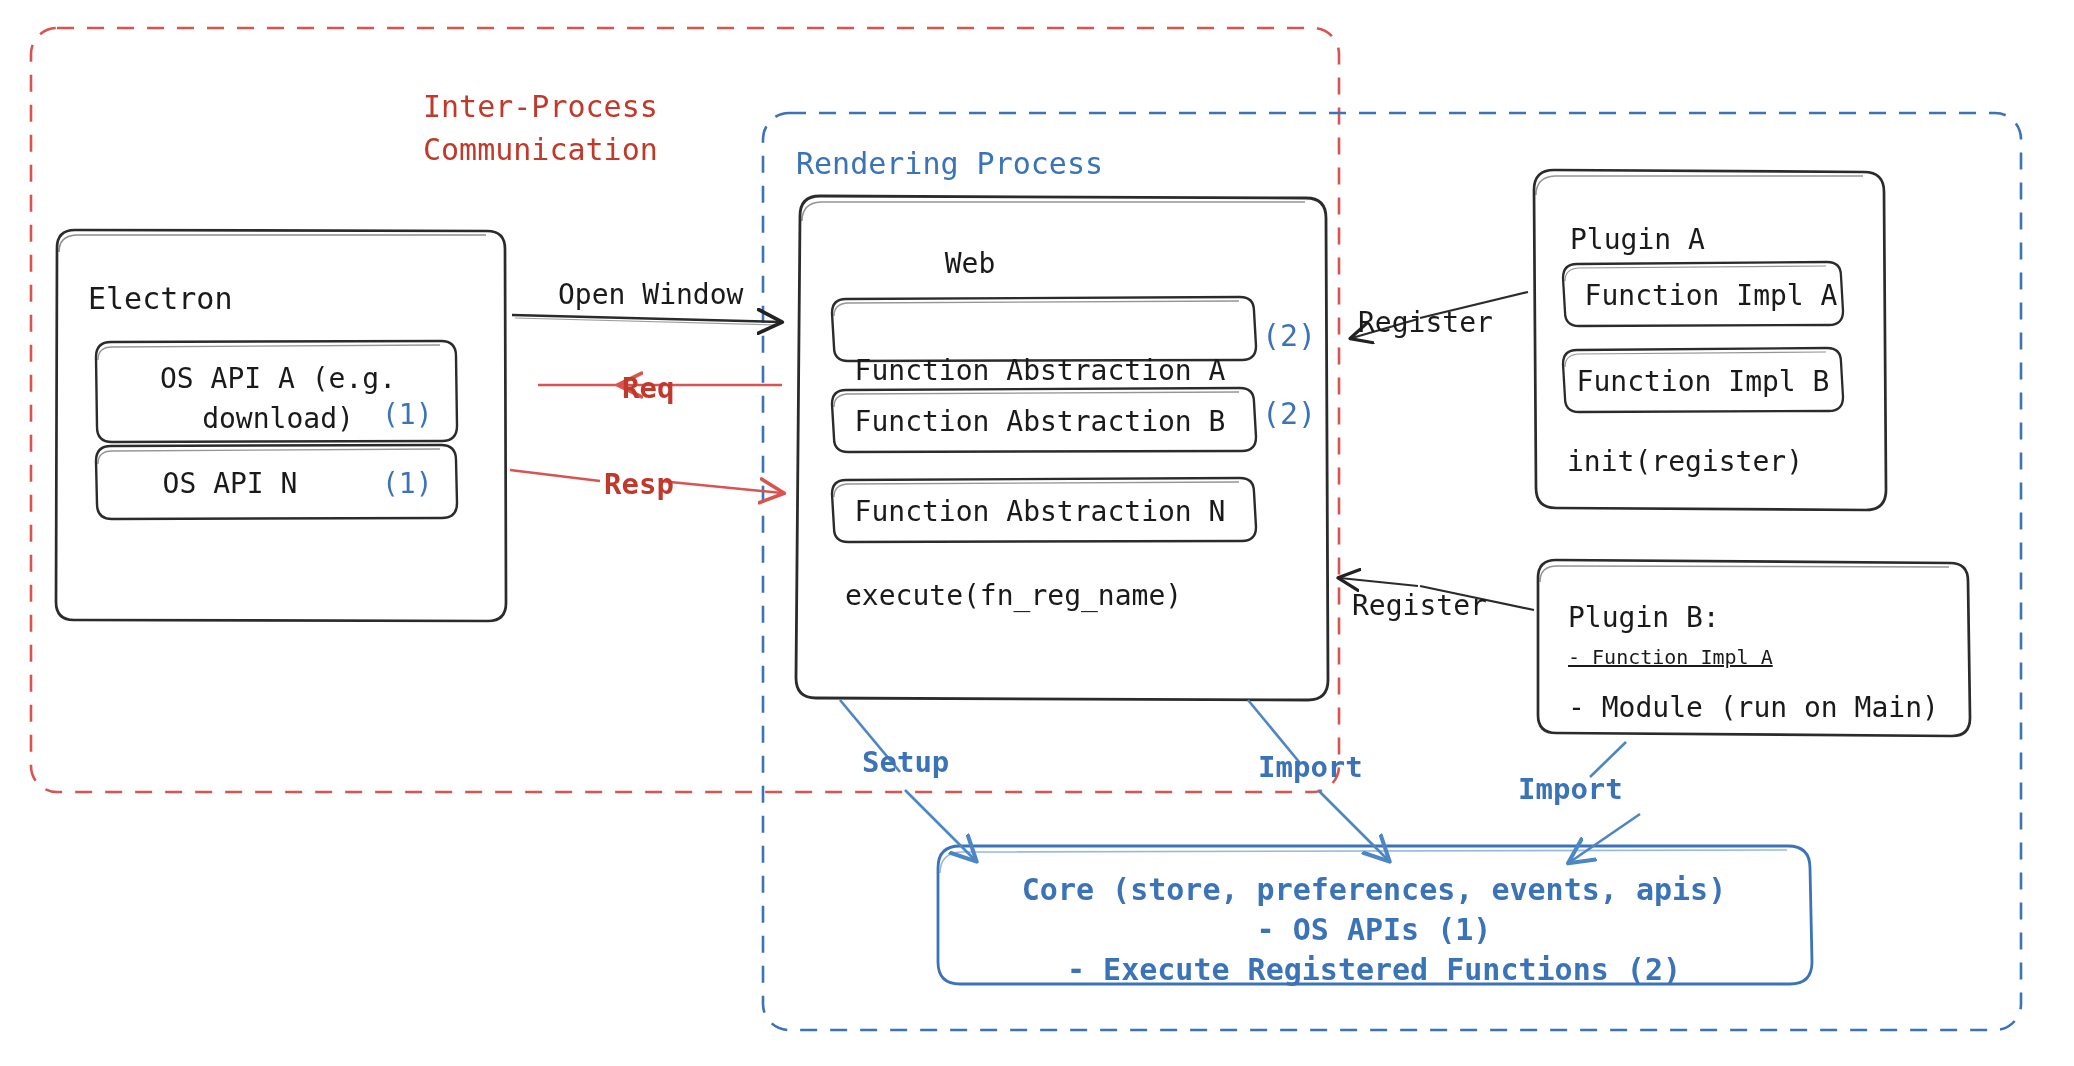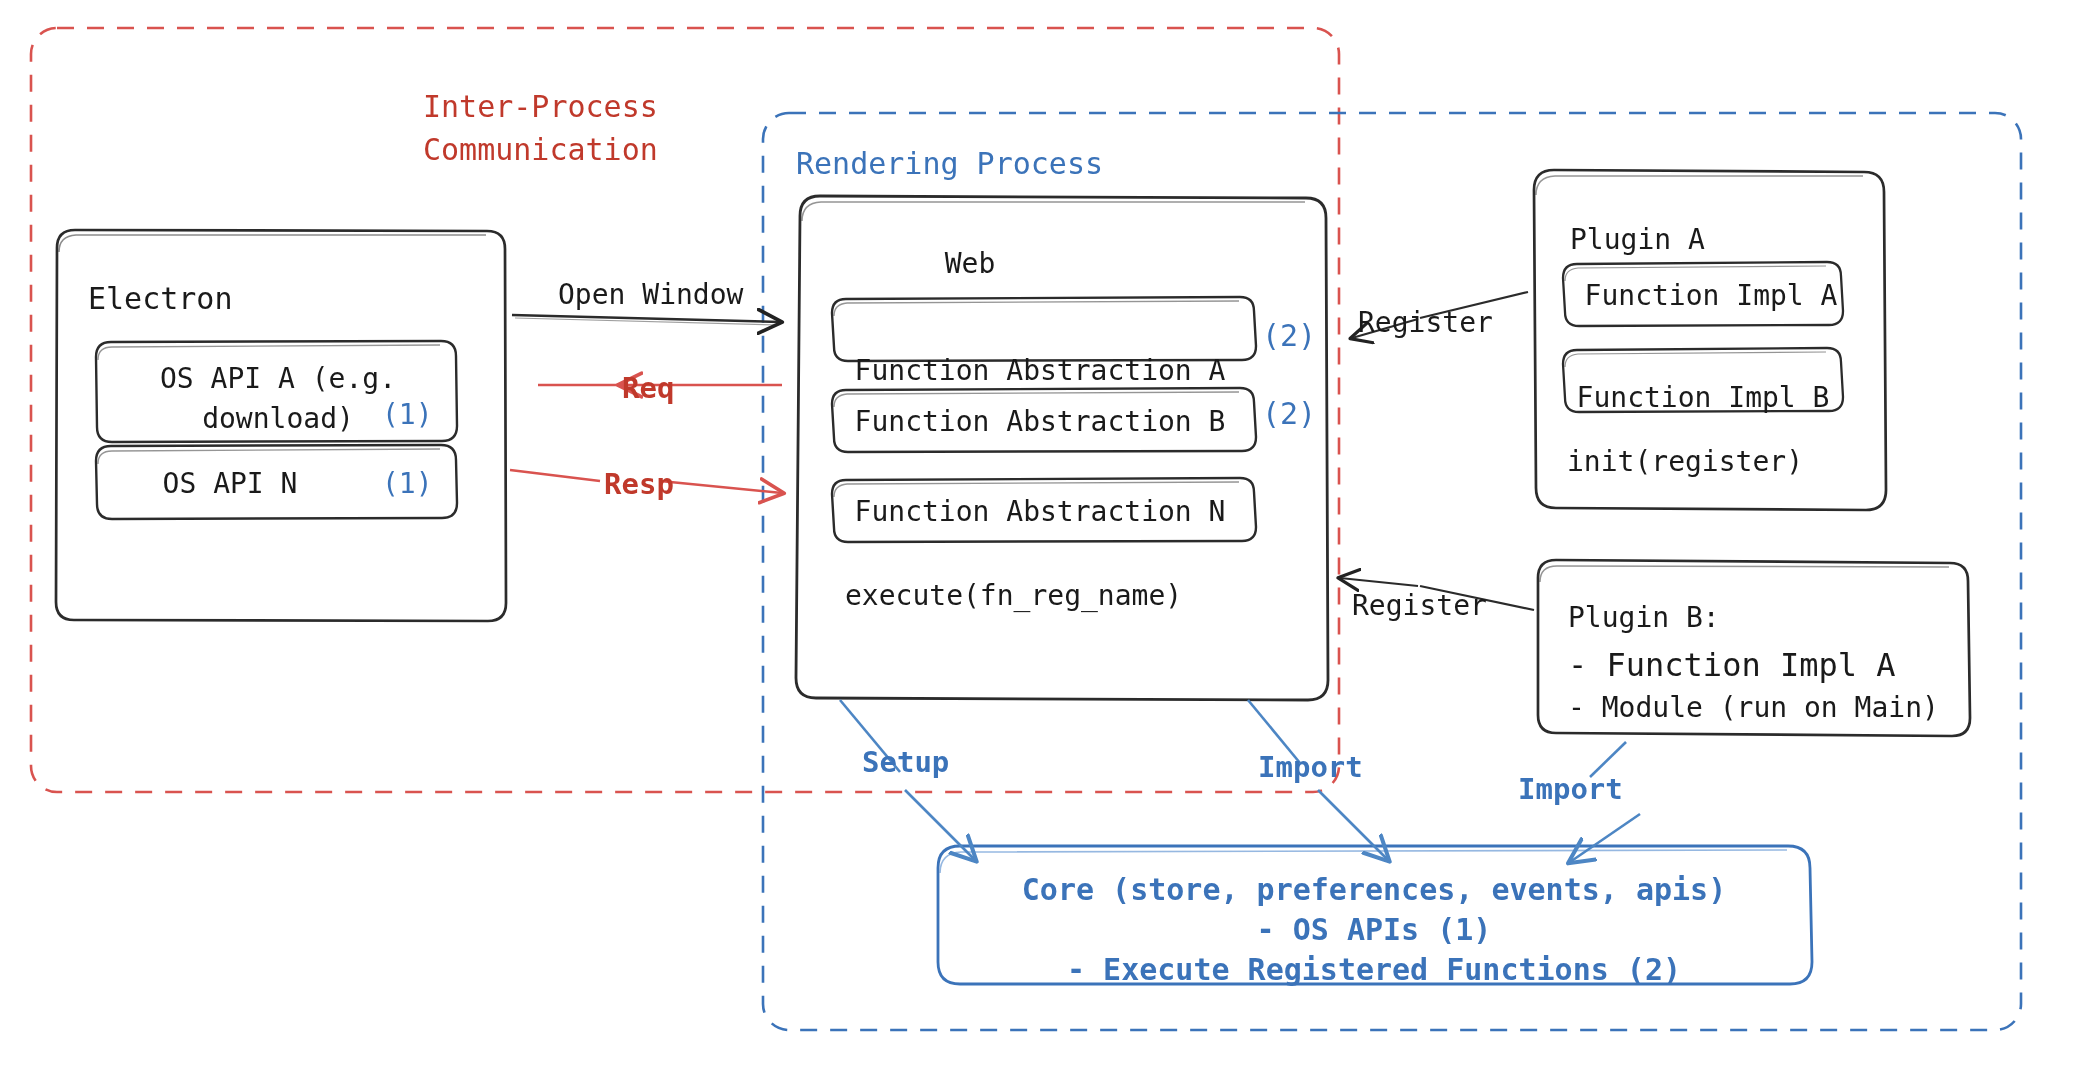--- a/index.html
+++ b/index.html
@@ -175,25 +175,25 @@
 
   <div class="txt center" style="left:840px; top:404px; width:400px; font-size:28px;">Function Abstraction B</div>
   <div class="txt blue" style="left:1262px; top:395px; font-size:30px;">(2)</div>
 
   <div class="txt" style="left:845px; top:578px; font-size:28px;">execute(fn_reg_name)</div>
 
   <div class="txt center" style="left:840px; top:494px; width:400px; font-size:28px;">Function Abstraction N</div>
 
   <div class="txt" style="left:1570px; top:222px; font-size:28px;">Plugin A</div>
   <div class="txt center" style="left:1570px; top:278px; width:266px; font-size:28px;margin-left:8px;">Function Impl A</div>
-  <div class="txt center" style="left:1570px; top:364px; width:266px; font-size:28px;margin-top:16px;">Function Impl B</div>
+  <div class="txt center" style="left:1570px; top:364px; width:266px; font-size:28px;">Function Impl B</div>
   <div class="txt" style="left:1567px; top:444px; font-size:28px;">init(register)</div>
 
   <div class="txt" style="left:1568px; top:600px; font-size:28px;text-align:right;">Plugin B:</div>
-  <div class="txt" style="left:1568px; top:645px; font-size:32px;">- Function Impl A</div>
+  <div class="txt" style="left:1568px; top:645px; font-size:20px;text-decoration:underline;">- Function Impl A</div>
   <div class="txt" style="left:1568px; top:690px; font-size:28px;">- Module (run on Main)</div>
 
   <div class="txt center blue bold" style="left:940px; top:870px; width:868px; font-size:30px; line-height:1.33;"><span>Core (store, preferences, events, apis)</span>
 <span>- OS APIs (1)</span>
 <span>- Execute Registered Functions (2)</span></div>
 
   <div class="txt" style="left:558px; top:277px; font-size:28px;">Open Window</div>
 
   <div class="txt red bold" style="left:622px; top:370px; font-size:29px;">Req</div>
 

